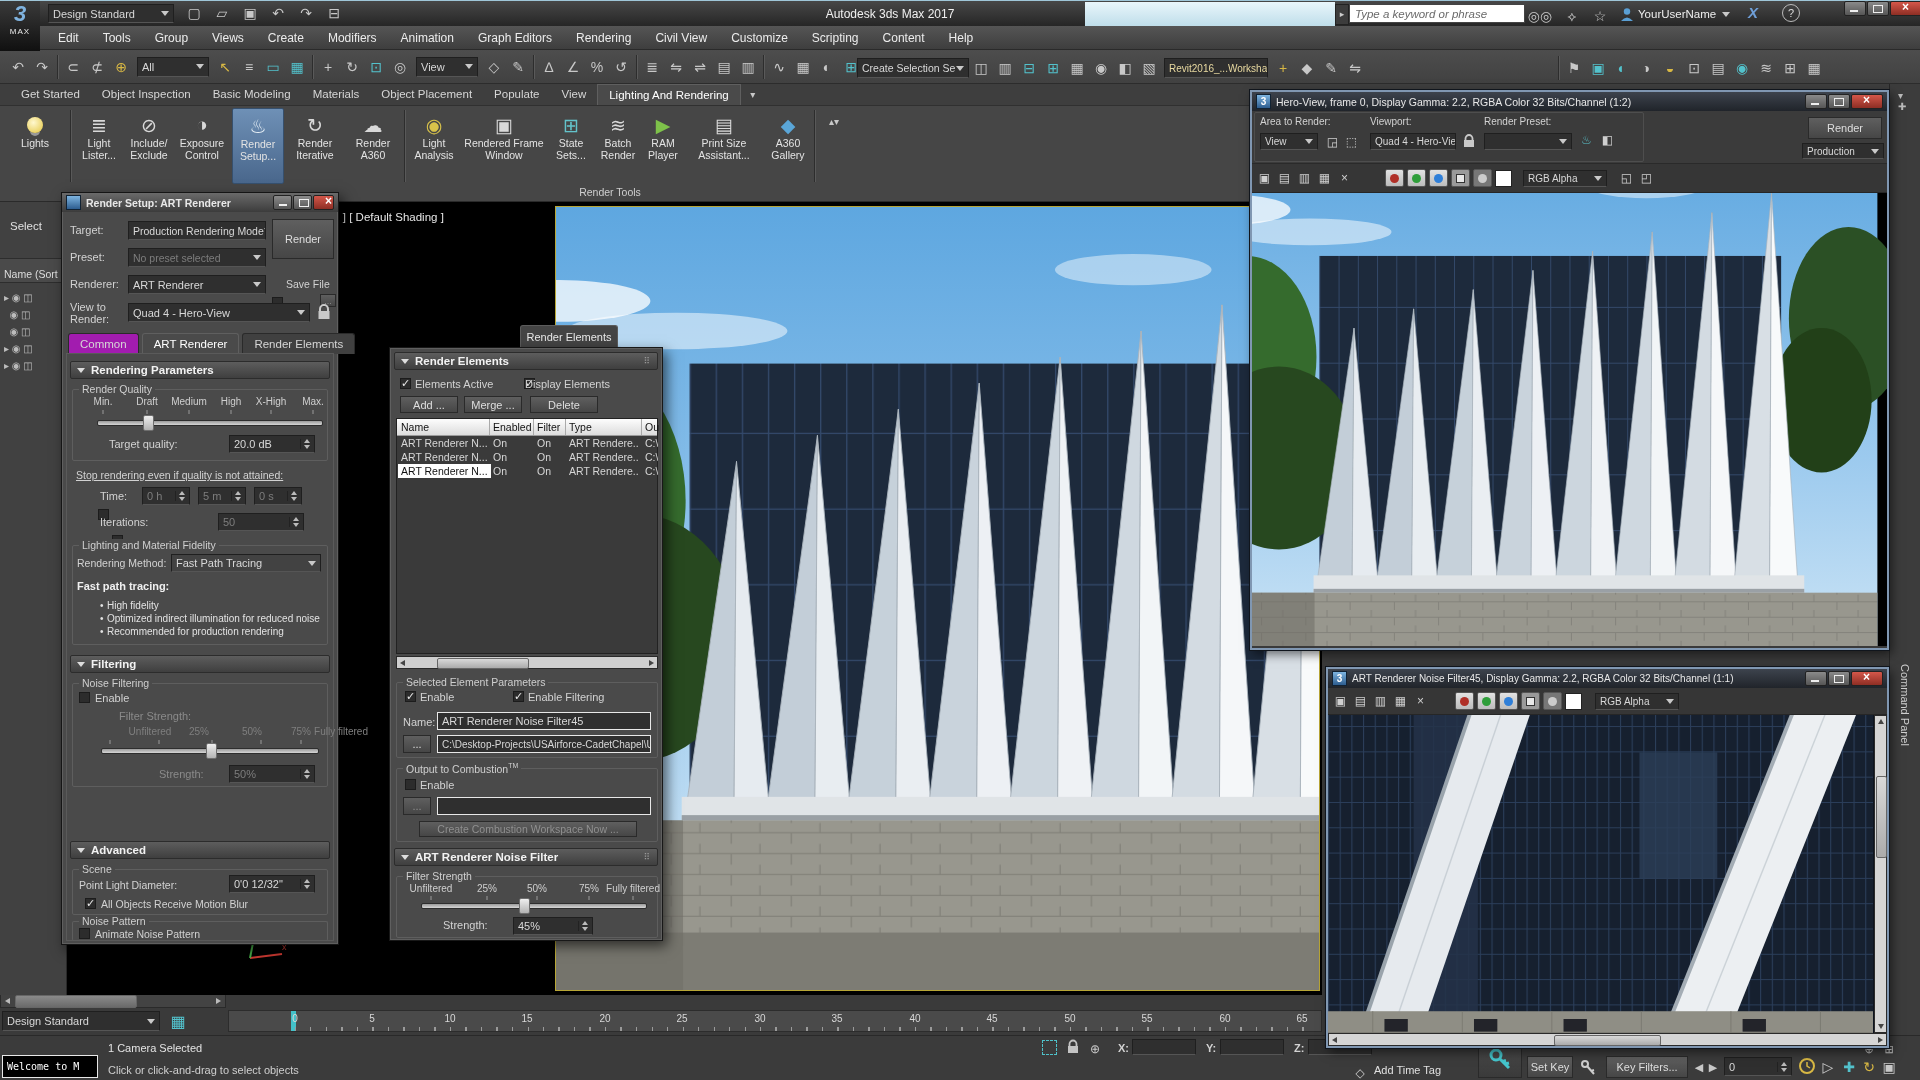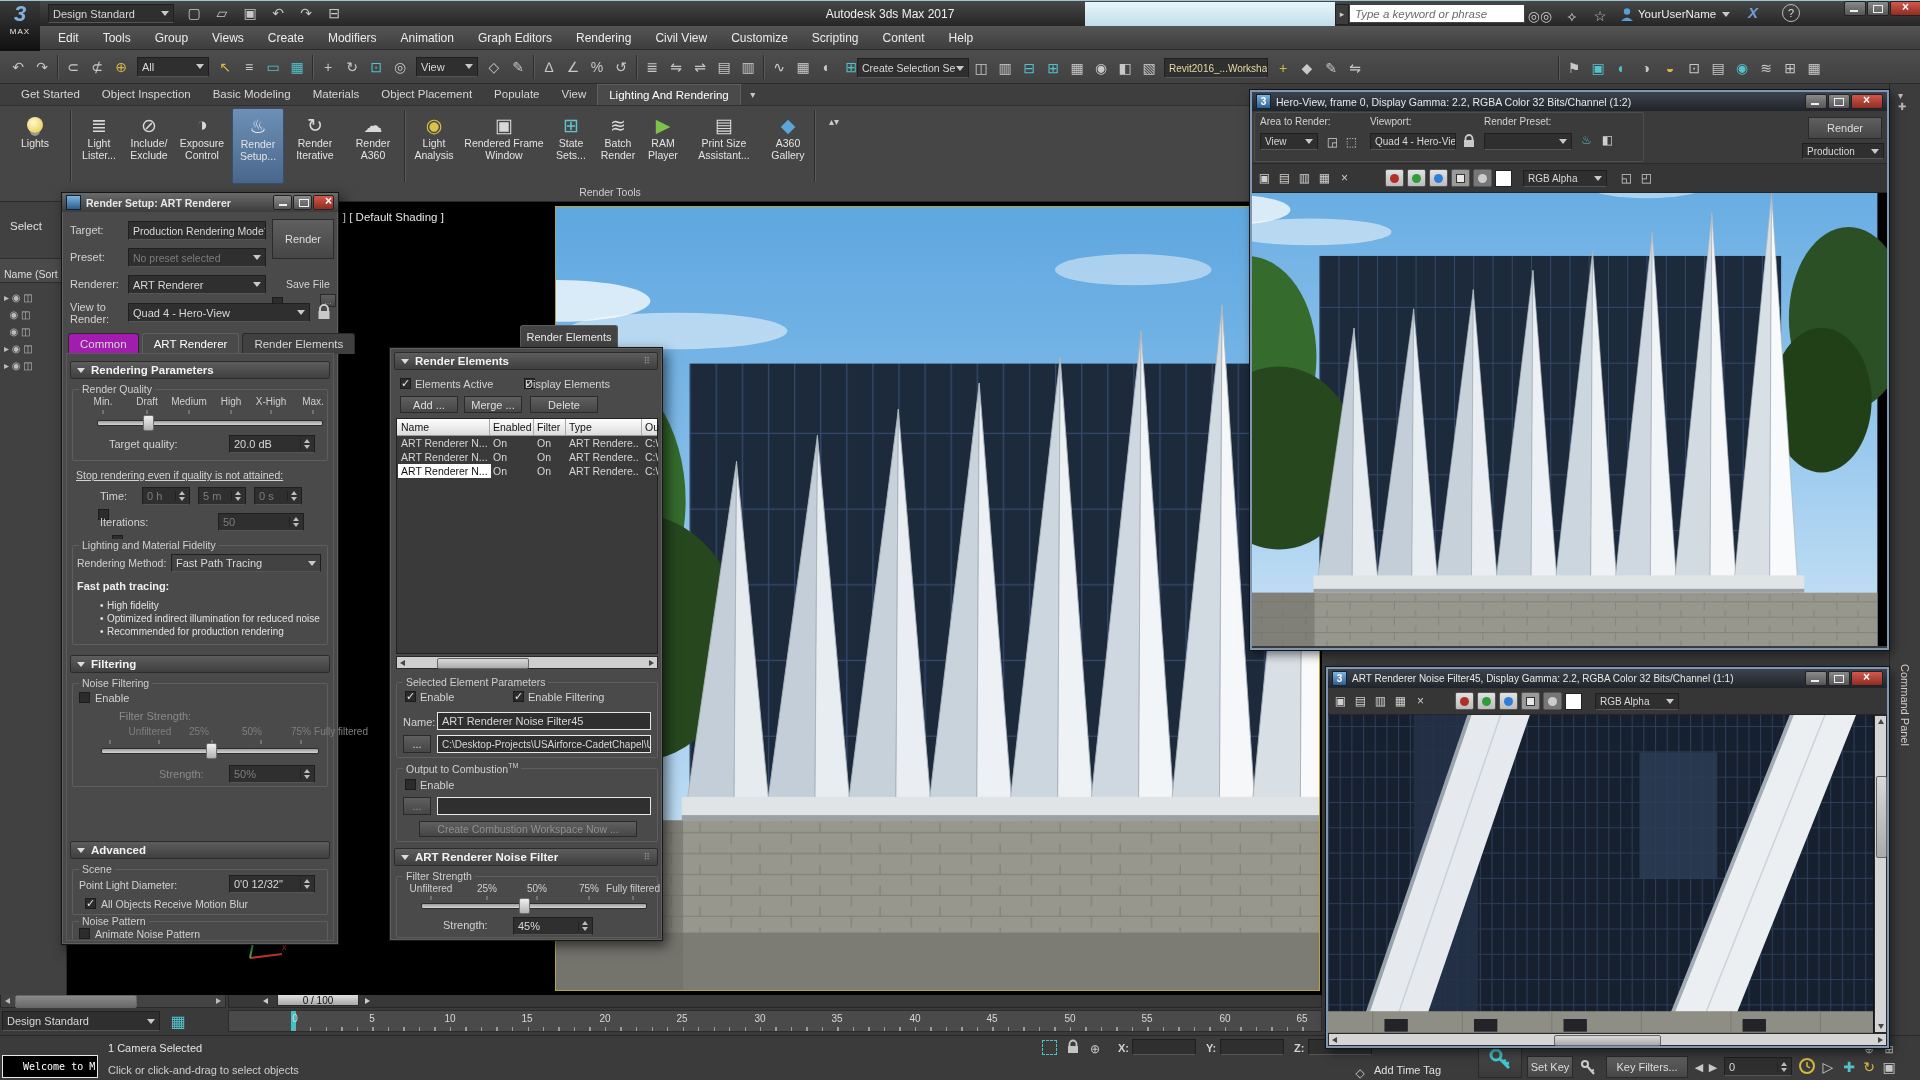--- a/index.html
+++ b/index.html
@@ -849,27 +849,20 @@
       <span class="sarr" style="right:3px;top:3px;border-top:3px solid transparent;border-bottom:3px solid transparent;border-left:5px solid #444;"></span>
       <span class="thumb" style="left:225px;top:1px;width:105px;height:9px;"></span>
     </div>
   </div>
 
   <div class="abs scroll" style="left:0;top:992px;width:226px;height:16px;">
     <span class="sarr" style="left:4px;top:5px;border-top:3px solid transparent;border-bottom:3px solid transparent;border-right:5px solid #bbb;"></span>
     <span class="sarr" style="right:4px;top:5px;border-top:3px solid transparent;border-bottom:3px solid transparent;border-left:5px solid #bbb;"></span>
     <span class="thumb" style="left:14px;top:2px;width:120px;height:11px;background:linear-gradient(#8a8a8a,#6a6a6a);"></span>
   </div>
-  <div class="abs" style="left:228px;top:992px;width:1094px;height:16px;background:#383838;border:1px solid #272727;box-sizing:border-box;">
-    <span class="sarr" style="left:34px;top:5px;border-top:3px solid transparent;border-bottom:3px solid transparent;border-right:5px solid #ccc;"></span>
-    <div class="abs btn" style="left:48px;top:1px;width:82px;height:12px;background:linear-gradient(#dedede,#a8a8a8);color:#111;font-size:10px;">
-      <span>0 / 100</span>
-    </div>
-    <span class="sarr" style="left:136px;top:5px;border-top:3px solid transparent;border-bottom:3px solid transparent;border-left:5px solid #ccc;"></span>
-  </div>
   <div class="abs" style="left:228px;top:1010px;width:1094px;height:22px;background:#4a4a4a;border:1px solid #2c2c2c;box-sizing:border-box;">
     <div class="abs" style="left:62px;top:0;width:5px;height:20px;background:#43c1c9;"></div>
     <span class="ruler-lab" style="left:66px;">0</span>
     <span class="ruler-lab" style="left:143px;">5</span>
     <span class="ruler-lab" style="left:221px;">10</span>
     <span class="ruler-lab" style="left:298px;">15</span>
     <span class="ruler-lab" style="left:376px;">20</span>
     <span class="ruler-lab" style="left:453px;">25</span>
     <span class="ruler-lab" style="left:531px;">30</span>
     <span class="ruler-lab" style="left:608px;">35</span>
@@ -881,21 +874,21 @@
     <span class="ruler-lab" style="left:1073px;">65</span>
     <div class="abs" style="left:66px;top:16px;width:1010px;height:4px;background:repeating-linear-gradient(90deg,#9a9a9a 0 1px,transparent 1px 15.5px);"></div>
   </div>
   <div class="abs fld" style="left:2px;top:1011px;width:158px;height:20px;">
     <span>Design Standard</span>
       <span class="dar"></span>
   </div>
   <span class="chip t" style="position:absolute;left:166px;top:1008px;font-size:16px;">▦</span>
 
   <div class="abs" style="left:0;top:1035px;width:1920px;height:45px;background:#3b3b3b;border-top:1px solid #292929;box-sizing:border-box;z-index:2;">
-    <div class="abs" style="left:2px;top:19px;width:96px;height:23px;background:#000;border:1px solid #e8e8e8;display:flex;align-items:center;padding-left:20px;box-sizing:border-box;">
+    <div class="abs" style="left:2px;top:19px;width:96px;height:23px;background:#000;border:1px solid #e8e8e8;display:flex;align-items:center;padding-left:4px;box-sizing:border-box;">
       <span style="color:#fff;font-family:'DejaVu Sans Mono',monospace;font-size:10px;white-space:nowrap;overflow:hidden;">Welcome to M</span>
     </div>
     <span class="abs" style="left:108px;top:6px;color:#e4e4e4;font-size:11px;">1 Camera Selected</span>
     <span class="abs" style="left:108px;top:28px;color:#cfcfcf;font-size:11px;">Click or click-and-drag to select objects</span>
     <span class="abs" style="left:1042px;top:4px;width:13px;height:13px;border:1px dashed #4fc3cb;"></span>
     <svg class="abs" style="left:1066px;top:2px;" width="14" height="16">
       <path d="M3.5 8 V6 a3.5 3.5 0 0 1 7 0 V8" fill="none" stroke="#c4c4c4" stroke-width="1.8"></path>
       <rect x="2" y="8" width="10" height="7" fill="#c4c4c4"></rect>
     </svg>
     <span class="abs chip" style="left:1086px;top:0px;font-size:12px;width:18px;">⊕</span>

